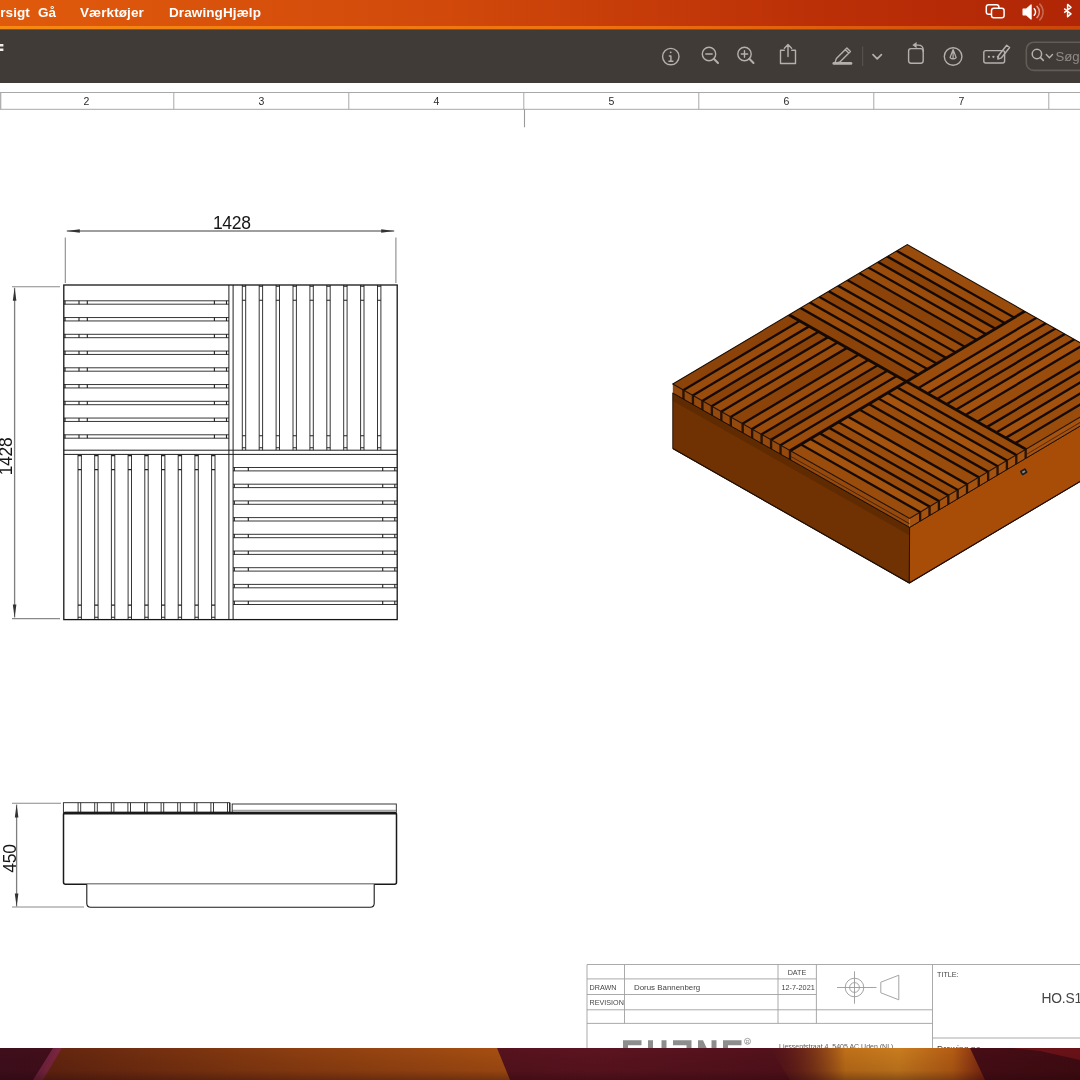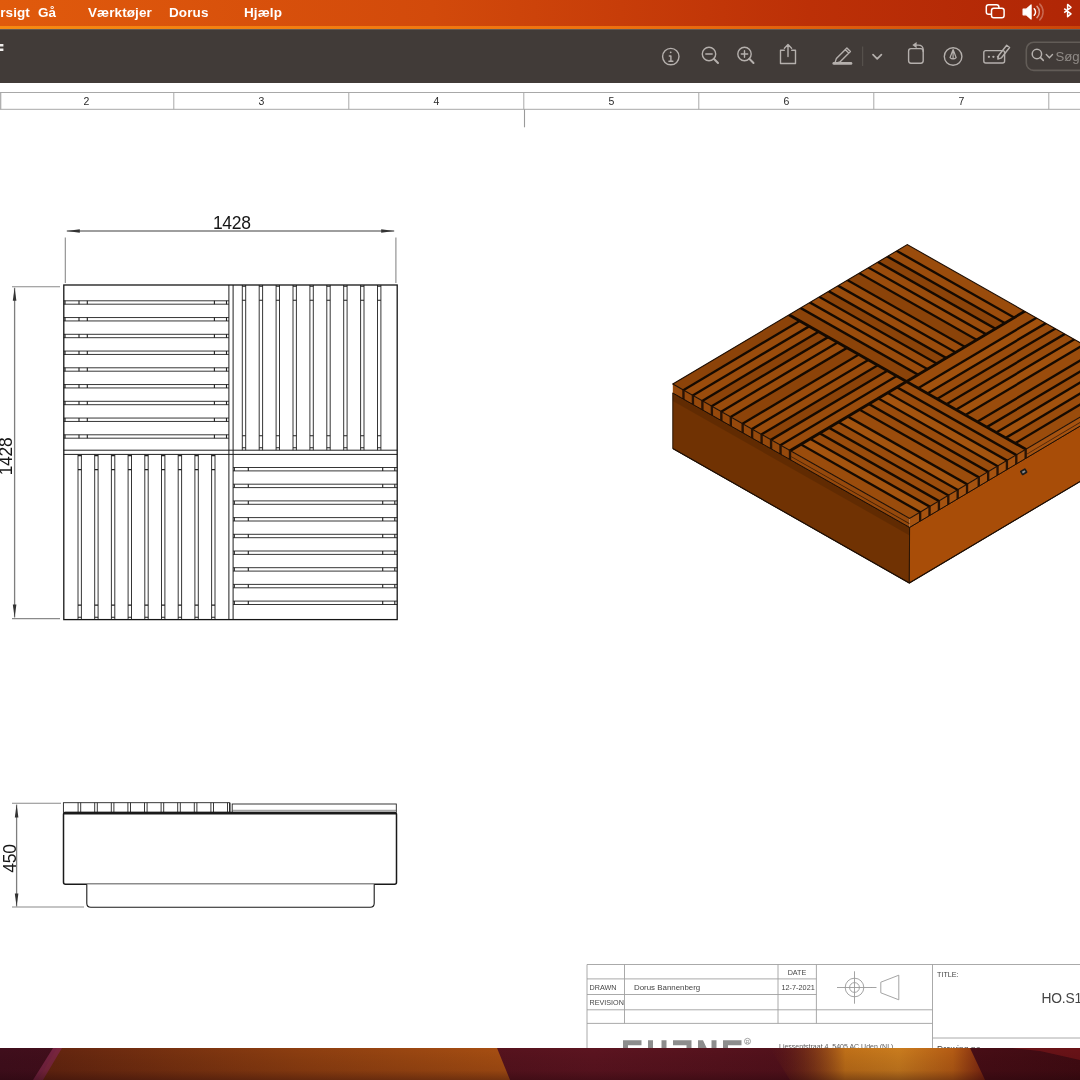--- a/index.html
+++ b/index.html
@@ -218,23 +218,23 @@
 <rect x="0" y="1048" width="1080" height="32" fill="url(#wg3)"></rect>
 <polygon points="38,1080 57,1048 497,1048 510,1080" fill="url(#wg1)"></polygon>
 <polygon points="33,1080 53,1048 62,1048 43,1080" fill="#7e2747" opacity="0.85"></polygon>
 <polygon points="790,1080 770,1048 970,1048 985,1080" fill="url(#wg2)"></polygon>
 <polygon points="1012,1048 1080,1048 1080,1060 1040,1051" fill="#77161a" opacity="0.75"></polygon>
 <rect x="0" y="1048" width="1080" height="32" fill="url(#wg4)"></rect>
 </svg>
 <div id="menubar">
 <div class="mitem" style="left:-15px">versigt</div>
 <div class="mitem" style="left:38px">Gå</div>
-<div class="mitem" style="left:88px">Værktøjer</div>
-<div class="mitem" style="left:169px">Dorus</div>
-<div class="mitem" style="left:244px">Hjælp</div>
+<div class="mitem" style="left:80px">Værktøjer</div>
+<div class="mitem" style="left:169px">Drawing</div>
+<div class="mitem" style="left:223px">Hjælp</div>
 <svg width="110" height="24" viewBox="0 0 110 24" style="position:absolute;right:0;top:0" xmlns="http://www.w3.org/2000/svg">
 <g stroke="#ffffff" fill="none" stroke-width="1.5">
 <rect x="16.3" y="4.8" width="12.6" height="9.5" rx="2.3"></rect>
 <rect x="21.5" y="8.2" width="12.6" height="9.5" rx="2.3" fill="#b52a06"></rect>
 <g stroke-linejoin="round">
           <path d="M53.1 9.2 h3.2 l4.8 -4.3 v14.2 l-4.8 -4.3 h-3.2 z" fill="#ffffff" stroke-width="1.2"></path>
         </g>
 <path d="M64.2 8.8 a4.5 4.5 0 0 1 0 6.4" stroke-width="1.5" stroke-linecap="round"></path>
 <path d="M67 6.4 a7.8 7.8 0 0 1 0 11.2" stroke-width="1.5" stroke-linecap="round" opacity="0.55"></path>
 <path d="M69.8 4.1 a11.2 11.2 0 0 1 0 15.8" stroke-width="1.5" stroke-linecap="round" opacity="0.3"></path>

